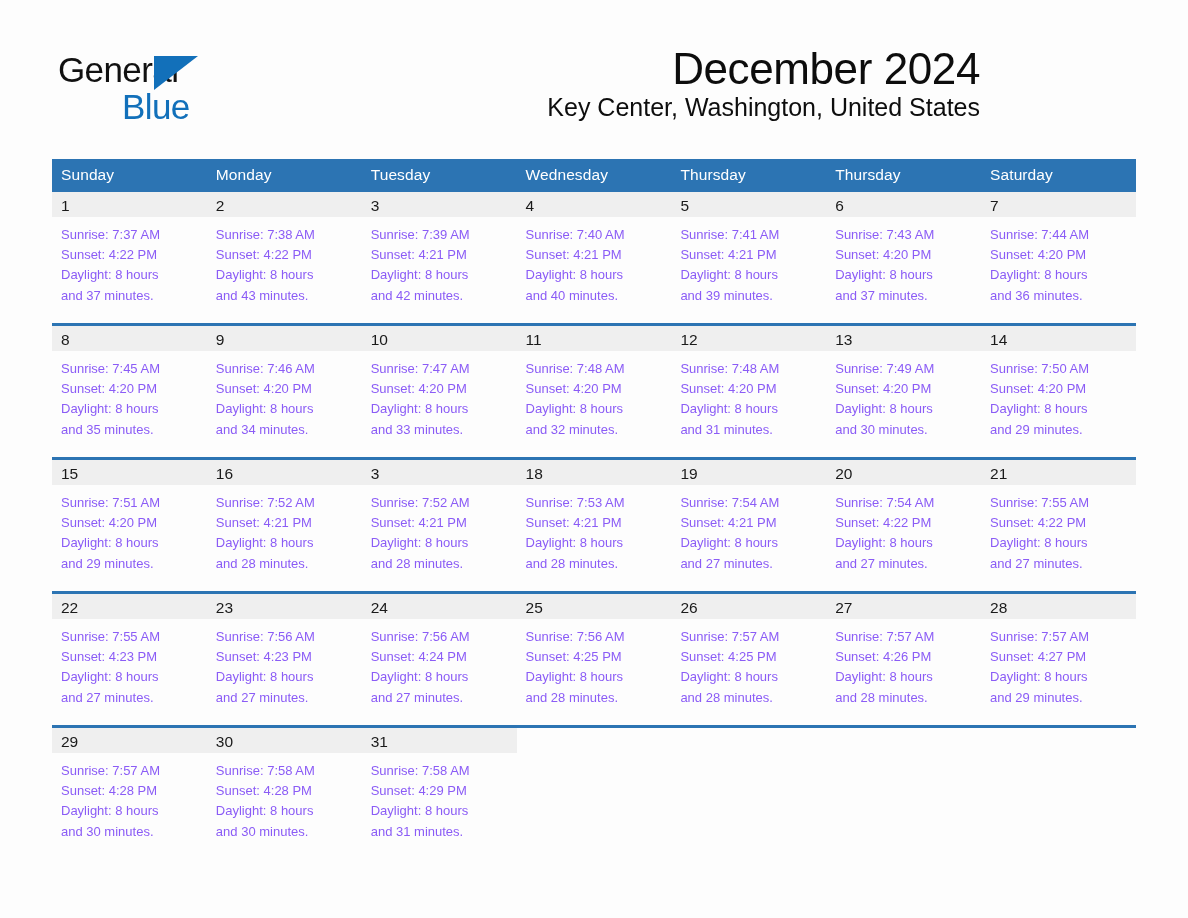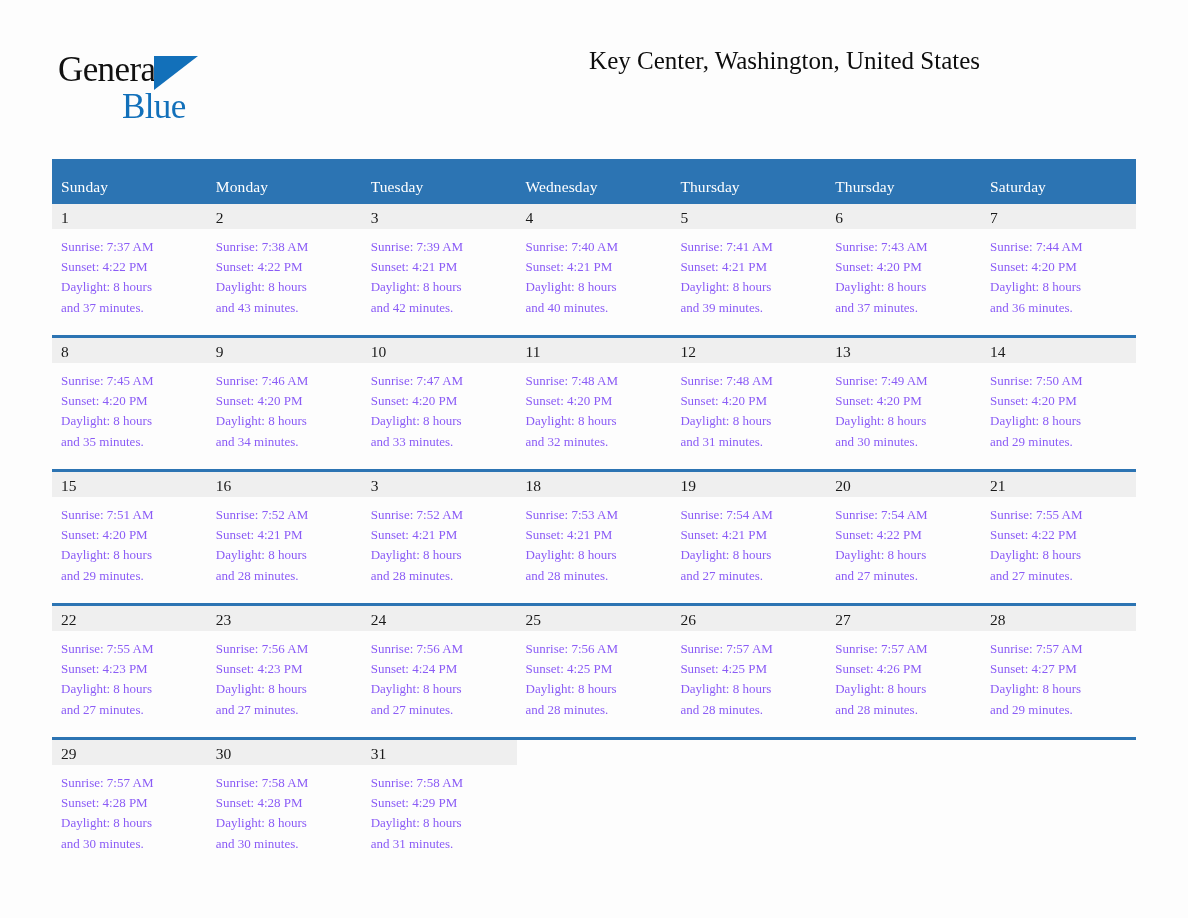--- a/index.html
+++ b/index.html
@@ -13,21 +13,20 @@
     font-family: "Liberation Sans", sans-serif;
     color: #1a1a1a;
     overflow: hidden;
   }
 
   .page {
     position: relative;
     width: 1032px;
     height: 918px;
     box-sizing: border-box;
-    font-family: Liberation Serif, serif;
   }
 
   
   .header {
     position: relative;
     height: 110px;
     padding: 0 52px;
   }
 
   .brand {
@@ -97,21 +96,21 @@
     table-layout: fixed;
   }
   .calendar col { width: 154.857px; }
 
   thead th {
     background: #2c74b3;
     color: #ffffff;
     font-size: 15.5px;
     font-weight: 400;
     text-align: left;
-    padding: 19px 0 8px 9px;
+    padding: 7px 0 8px 9px;
     letter-spacing: 0.1px;
     height: 18px;
     vertical-align: middle;
   }
 
   tbody tr.week > td {
     vertical-align: top;
     padding: 0;
     border-top: 3px solid #2c74b3;
     background: transparent;
@@ -151,20 +150,21 @@
 
     <div class="brand">
       <span class="brand-row1">
         <span>General</span>
         <span class="brand-mark"></span>
       </span>
       <span class="brand-row2">Blue</span>
     </div>
 
     <div class="title-block">
+      <div class="month-title">December 2024</div>
       <div class="location">Key Center, Washington, United States</div>
     </div>
 
   </div>
 
   <table class="calendar">
     <colgroup>
       <col>
         <col>
         <col>

